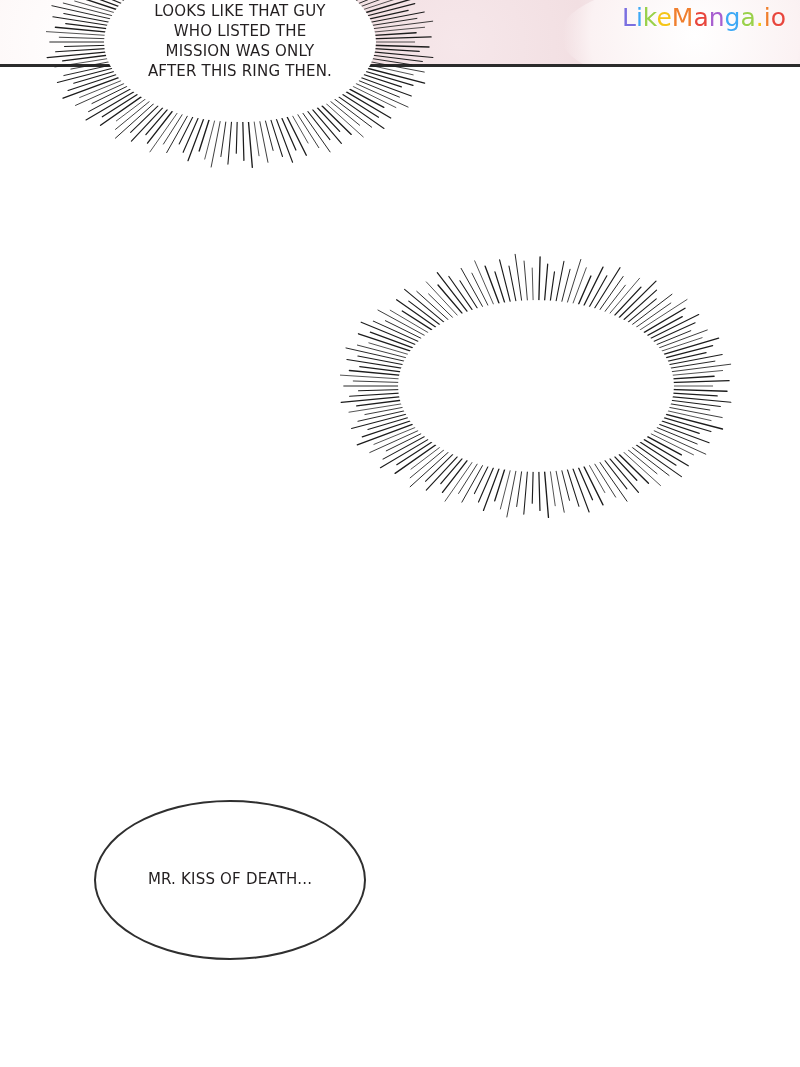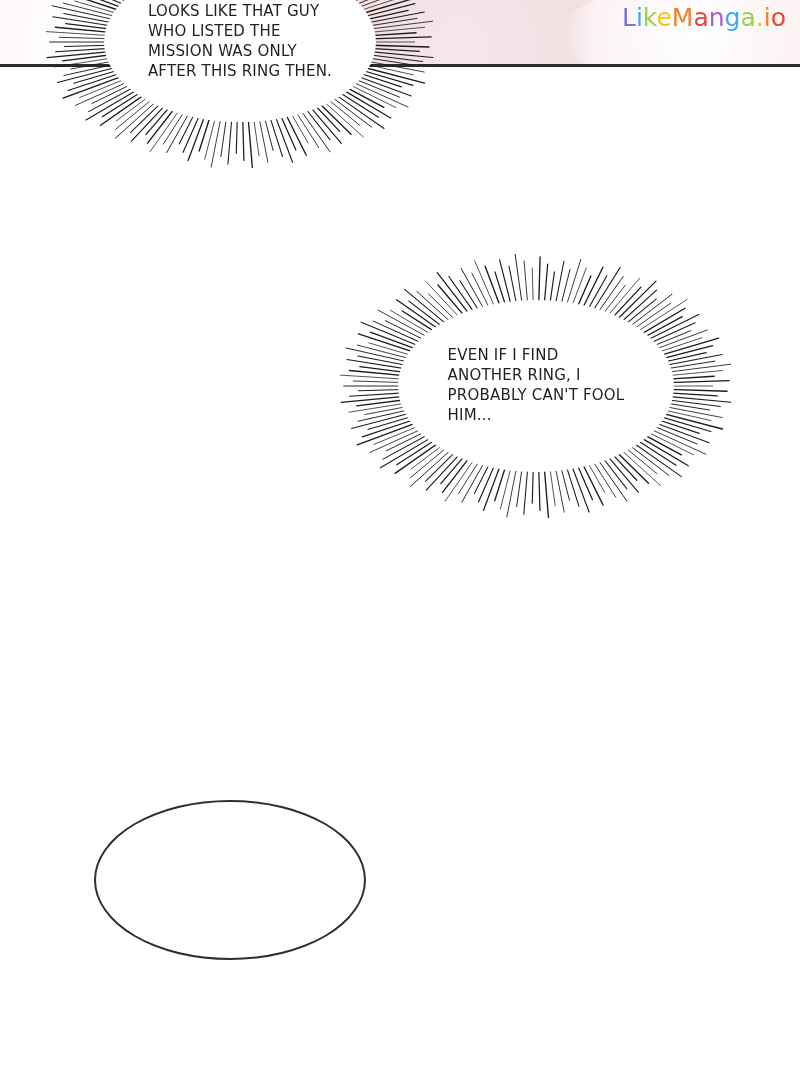--- a/index.html
+++ b/index.html
@@ -96,20 +96,21 @@
     background: #ffffff;
   }
   .bubble .spikes {
     position: absolute;
     inset: -58px;
     pointer-events: none;
   }
   .bubble .txt {
     position: relative;
     z-index: 3;
+    text-align: center;
     color: #231f20;
     font-size: 15.5px;
     line-height: 1.32;
     letter-spacing: 0.2px;
     white-space: pre-line;
     padding: 0 16px;
   }
 
   
   #bubble-1 {
@@ -472,23 +473,20 @@
           <line x1="316.70" y1="125.03" x2="382.20" y2="112.47" stroke="#1c1c1c" stroke-width="1.05" stroke-linecap="round"></line>
           <line x1="317.90" y1="128.14" x2="374.88" y2="119.13" stroke="#1c1c1c" stroke-width="0.95" stroke-linecap="round"></line>
           <line x1="318.87" y1="131.28" x2="390.68" y2="122.19" stroke="#1c1c1c" stroke-width="0.85" stroke-linecap="round"></line>
           <line x1="319.64" y1="134.44" x2="382.60" y2="128.51" stroke="#1c1c1c" stroke-width="0.75" stroke-linecap="round"></line>
           <line x1="320.18" y1="137.62" x2="374.09" y2="134.26" stroke="#1c1c1c" stroke-width="1.35" stroke-linecap="round"></line>
           <line x1="320.51" y1="140.81" x2="389.11" y2="138.66" stroke="#1c1c1c" stroke-width="1.25" stroke-linecap="round"></line>
           <ellipse cx="196" cy="144" rx="129.98" ry="79.53999999999999" fill="#ffffff" stroke="none"></ellipse>
         </svg>
       </div>
     <div class="oval"></div>
-    <div class="txt">EVEN IF I FIND
-ANOTHER RING, I
-PROBABLY CAN'T FOOL
-HIM...</div>
   </div>
 
   <div class="bubble" id="bubble-3">
     <div class="oval"></div>
+    <div class="txt">MR. KISS OF DEATH...</div>
   </div>
 
 </div>
 
 </body></html>

